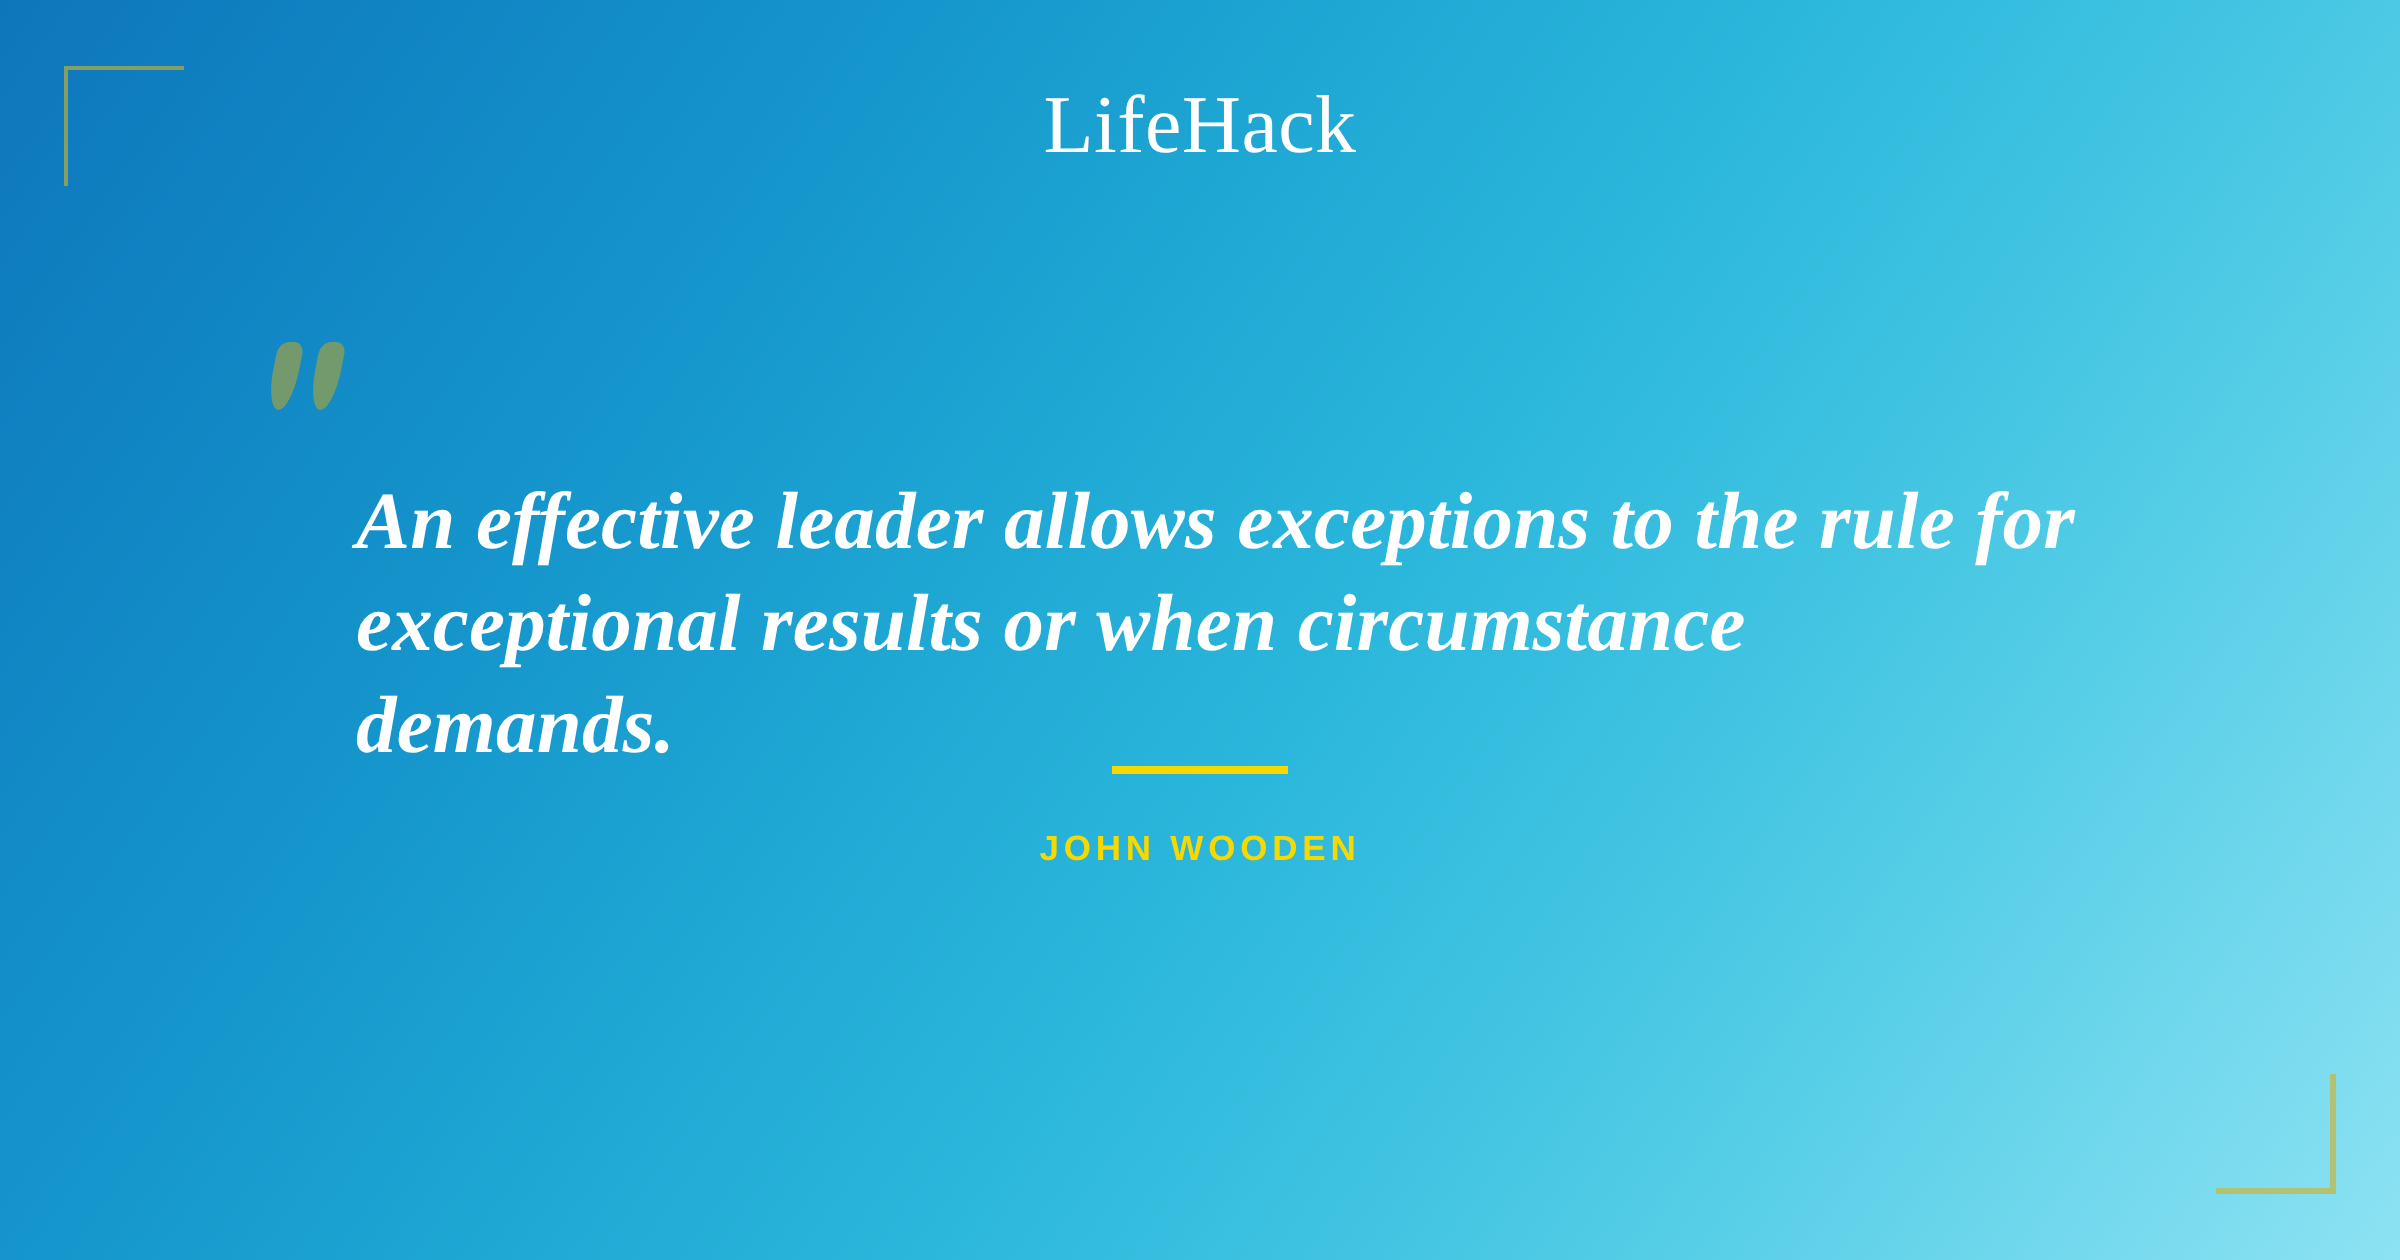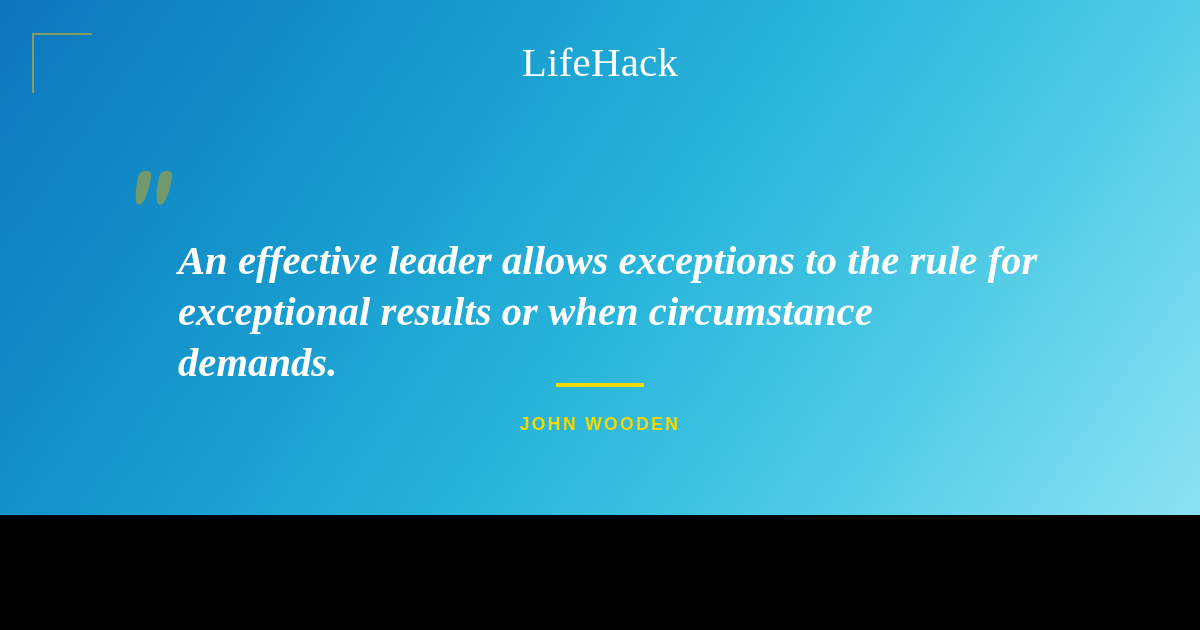--- a/index.html
+++ b/index.html
@@ -3,21 +3,21 @@
 <meta charset="utf-8">
 <style>
   html, body {
     margin: 0;
     padding: 0;
     background: #000;
   }
   #canvas {
     position: relative;
     width: 1200px;
-    height: 515px;
+    height: 630px;
     overflow: hidden;
     font-family: "Liberation Sans", sans-serif;
     
     background:
       linear-gradient(125deg,
         #0d76bb 0%,
         #1186c4 14%,
         #1596cc 28%,
         #1fa8d4 42%,
         #2bb7dc 55%,

